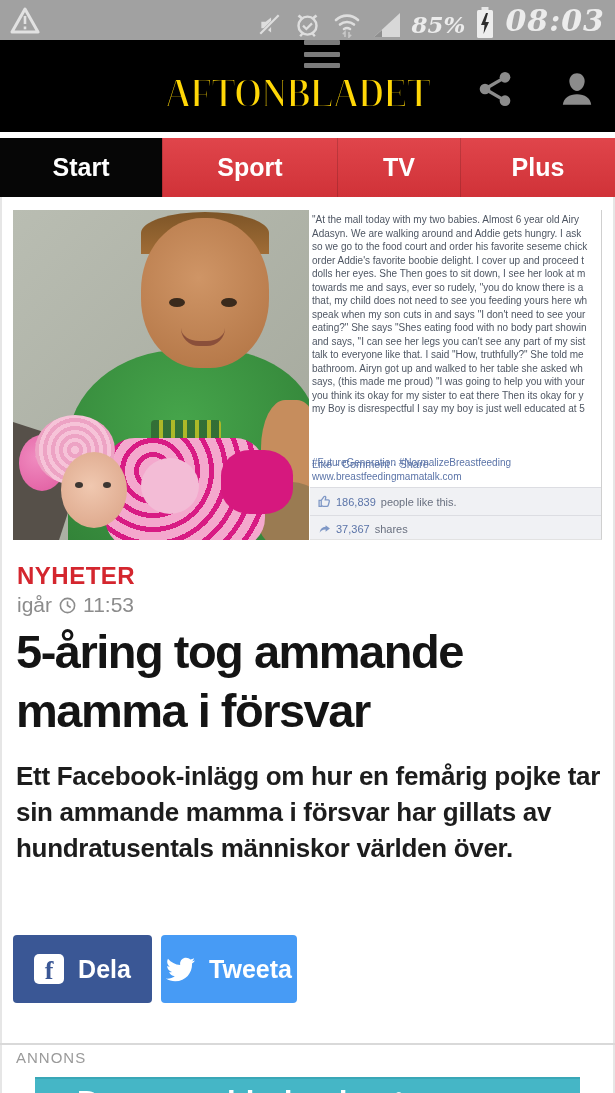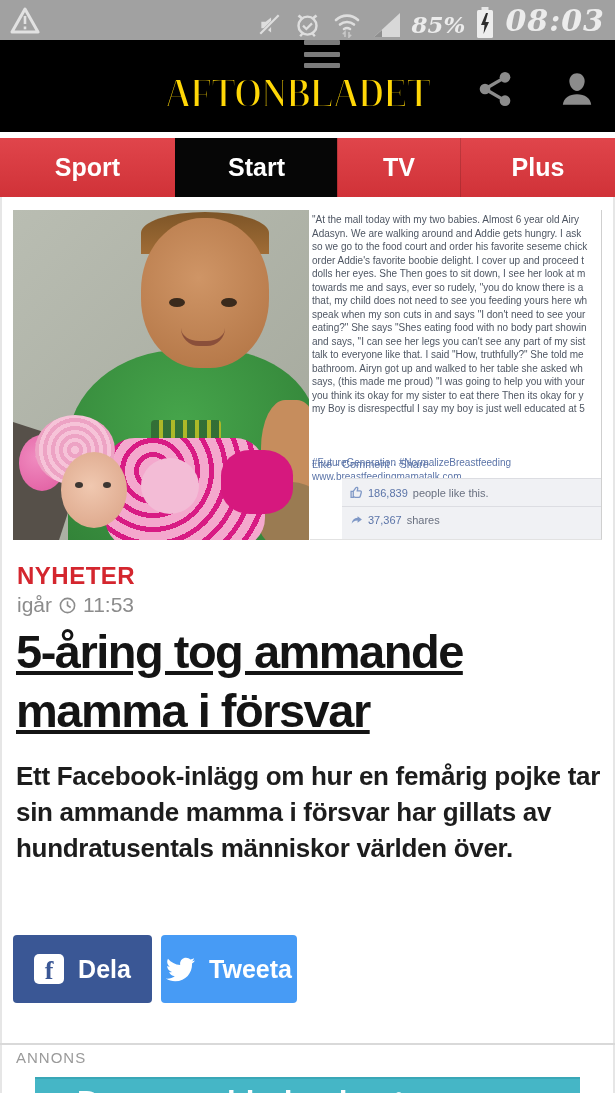--- a/index.html
+++ b/index.html
@@ -72,30 +72,30 @@
 
   
   .fbpost { position:absolute; left:297px; top:0; width:292px; height:330px; background:#fff; overflow:hidden;
     border-right:1px solid #cfcfcf; border-bottom:1px solid #e2e2e2; }
   .fb-body { position:absolute; top:3px; left:2px; right:0; }
   .fb-body div { white-space:nowrap; overflow:hidden; font-size:10px; line-height:13.5px; color:#4e5663; }
   .fb-links { position:absolute; top:246px; left:2px; color:#5b74a8; font-size:10px; line-height:13.5px; }
   .fb-links div { white-space:nowrap; overflow:hidden; }
   .fb-actions { position:absolute; top:248px; left:2px; font-size:11px; white-space:nowrap; overflow:hidden; right:0; }
   .fb-actions .lnk { color:#5b74a8; }
-  .fb-stats { position:absolute; bottom:0; left:0; right:0; height:61px; background:#f0f1f4; border-top:1px solid #dcdde2;margin-left:32px; }
+  .fb-stats { position:absolute; bottom:0; left:0; right:0; height:52px; background:#f0f1f4; border-top:1px solid #dcdde2; }
   .fb-stat-row { height:27px; display:flex; align-items:center; gap:5px; padding:0 8px; font-size:11px; white-space:nowrap; overflow:hidden; }
   .fb-stat-row + .fb-stat-row { border-top:1px solid #dcdde2; }
   .fb-count { color:#5b74a8; } .fb-stat-text { color:#6a7180; }
 
   
   .category { position:absolute; left:17px; top:562px; color:#d4262e; font-weight:bold; font-size:24px; letter-spacing:.5px; }
   .meta { position:absolute; left:17px; top:593px; color:#8c8c8c; font-size:21px; display:flex; align-items:center; gap:6px; }
   .headline { position:absolute; left:16px; top:622px; width:586px; color:#141414; font-weight:bold;
-    font-size:47px; line-height:59px; letter-spacing:-1.5px;text-decoration:underline; }
+    font-size:47px; line-height:59px; letter-spacing:-1.5px; }
   .lead { position:absolute; left:16px; top:758px; width:586px; color:#1d1d1d; font-weight:bold;
     font-size:26px; line-height:36px; letter-spacing:-.3px; }
 
   
   .share-row { position:absolute; left:13px; top:935px; display:flex; gap:9px; }
   .btn { height:68px; border:none; border-radius:4px; color:#fff; font-weight:bold; font-size:25px;
     display:flex; align-items:center; justify-content:center; gap:14px; cursor:pointer;
     font-family:"Liberation Sans", sans-serif; }
   .btn-fb { width:139px; background:#3a5795; }
   .btn-tw { width:136px; background:#479bf5; }
@@ -189,22 +189,22 @@
       <span>
         <svg width="40" height="40" viewBox="0 0 24 24" fill="#8b8b8b">
             <path d="M12 2.5c2.6 0 4.6 2 4.6 4.7 0 2.8-2 6-4.6 6s-4.6-3.2-4.6-6c0-2.7 2-4.7 4.6-4.7z"></path>
             <path d="M3.5 21.5c.4-3.9 3.9-6.3 8.5-6.3s8.1 2.4 8.5 6.3H3.5z"></path>
           </svg>
       </span>
     </div>
   </div>
 
   <div class="nav">
+    <div class="tab tab-start active">Start</div>
     <div class="tab tab-sport">Sport</div>
-    <div class="tab tab-start active">Start</div>
     <div class="tab tab-tv">TV</div>
     <div class="tab tab-plus">Plus</div>
   </div>
 
   <div class="content-frame"></div>
 
   <div class="media">
     <div class="photo">
       <div class="dark-corner"></div>
       <div class="boy-shirt"></div>

